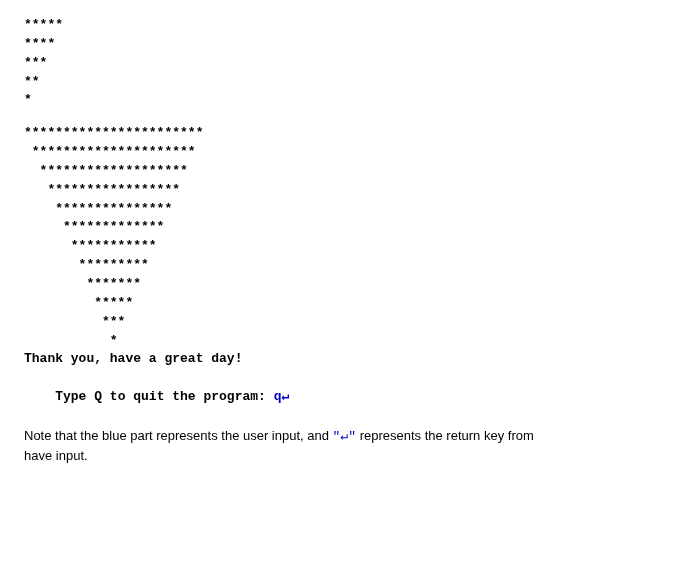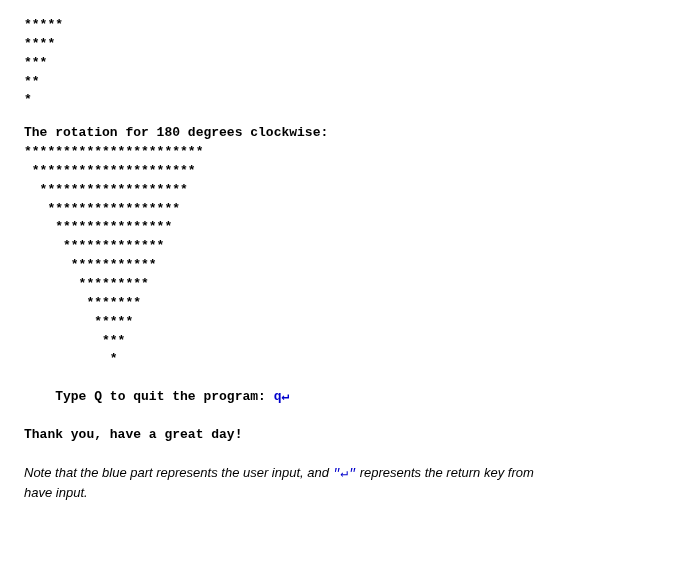--- a/index.html
+++ b/index.html
@@ -35,67 +35,64 @@
 
     .spacer {
       height: 14px;
     }
 
     .blue-text {
       color: #0000cc;
     }
 
     .note-section {
-      margin-top: 18px;
       font-family: Arial, Helvetica, sans-serif;
       font-size: 13px;
       color: #000000;
       line-height: 1.5;
-      font-style: italic;
     }
 
     .note-inline-code {
       font-family: 'Courier New', Courier, monospace;
       color: #0000cc;
     }
   </style>
 </head>
 <body>
 
 <div class="terminal-content">
 
   <div class="terminal-line bold-line">*****</div>
   <div class="terminal-line bold-line">****</div>
   <div class="terminal-line bold-line">***</div>
   <div class="terminal-line bold-line">**</div>
   <div class="terminal-line bold-line">*</div>
 
   <div class="spacer"></div>
 
-  <div class="terminal-line bold-line">The rotation for 180 degrees clockwise:</div>
 
   <div class="terminal-line bold-line">***********************</div>
   <div class="terminal-line bold-line"> *********************</div>
   <div class="terminal-line bold-line">  *******************</div>
   <div class="terminal-line bold-line">   *****************</div>
   <div class="terminal-line bold-line">    ***************</div>
   <div class="terminal-line bold-line">     *************</div>
   <div class="terminal-line bold-line">      ***********</div>
   <div class="terminal-line bold-line">       *********</div>
   <div class="terminal-line bold-line">        *******</div>
   <div class="terminal-line bold-line">         *****</div>
   <div class="terminal-line bold-line">          ***</div>
   <div class="terminal-line bold-line">           *</div>
 
 
+  <div class="terminal-line bold-line">Thank you, have a great day!</div>
+
   <div class="terminal-line bold-line">
     <span>Type Q to quit the program: </span><span class="blue-text">q</span><span class="blue-text">↵</span>
   </div>
-
-  <div class="terminal-line bold-line">Thank you, have a great day!</div>
 
 </div>
 
 <div class="note-section">
   <span>Note that the blue part represents the user input, and </span><span class="note-inline-code">"↵"</span><span> represents the return key from</span>
   <br>
   <span>have input.</span>
 </div>
 
 </body></html>

